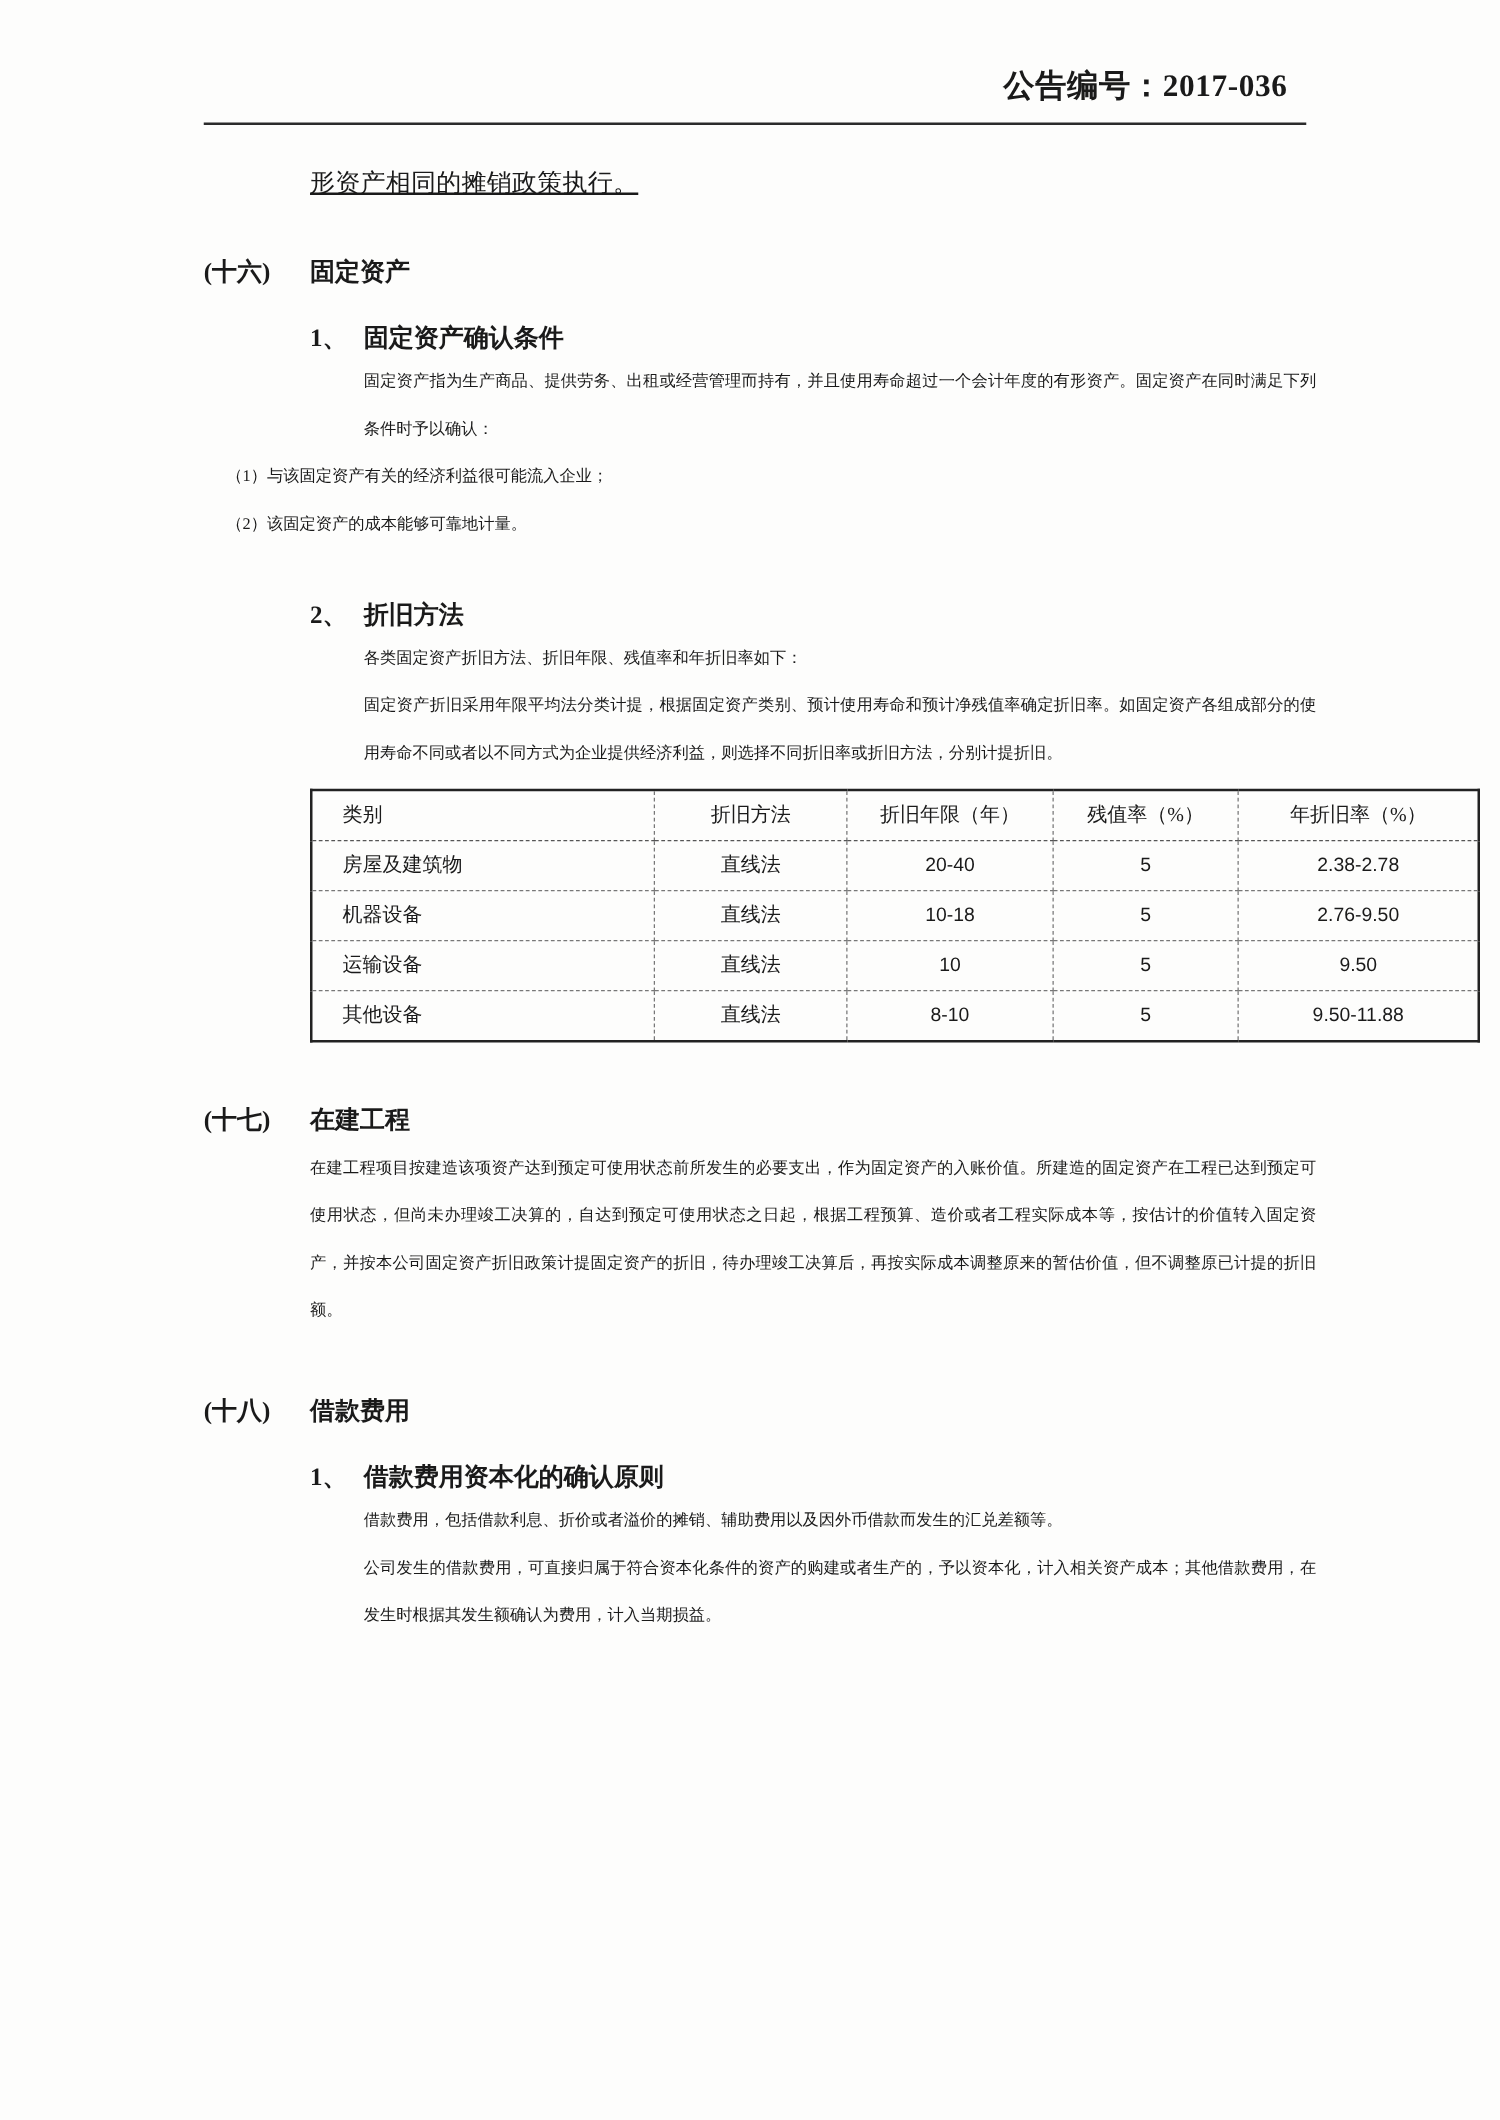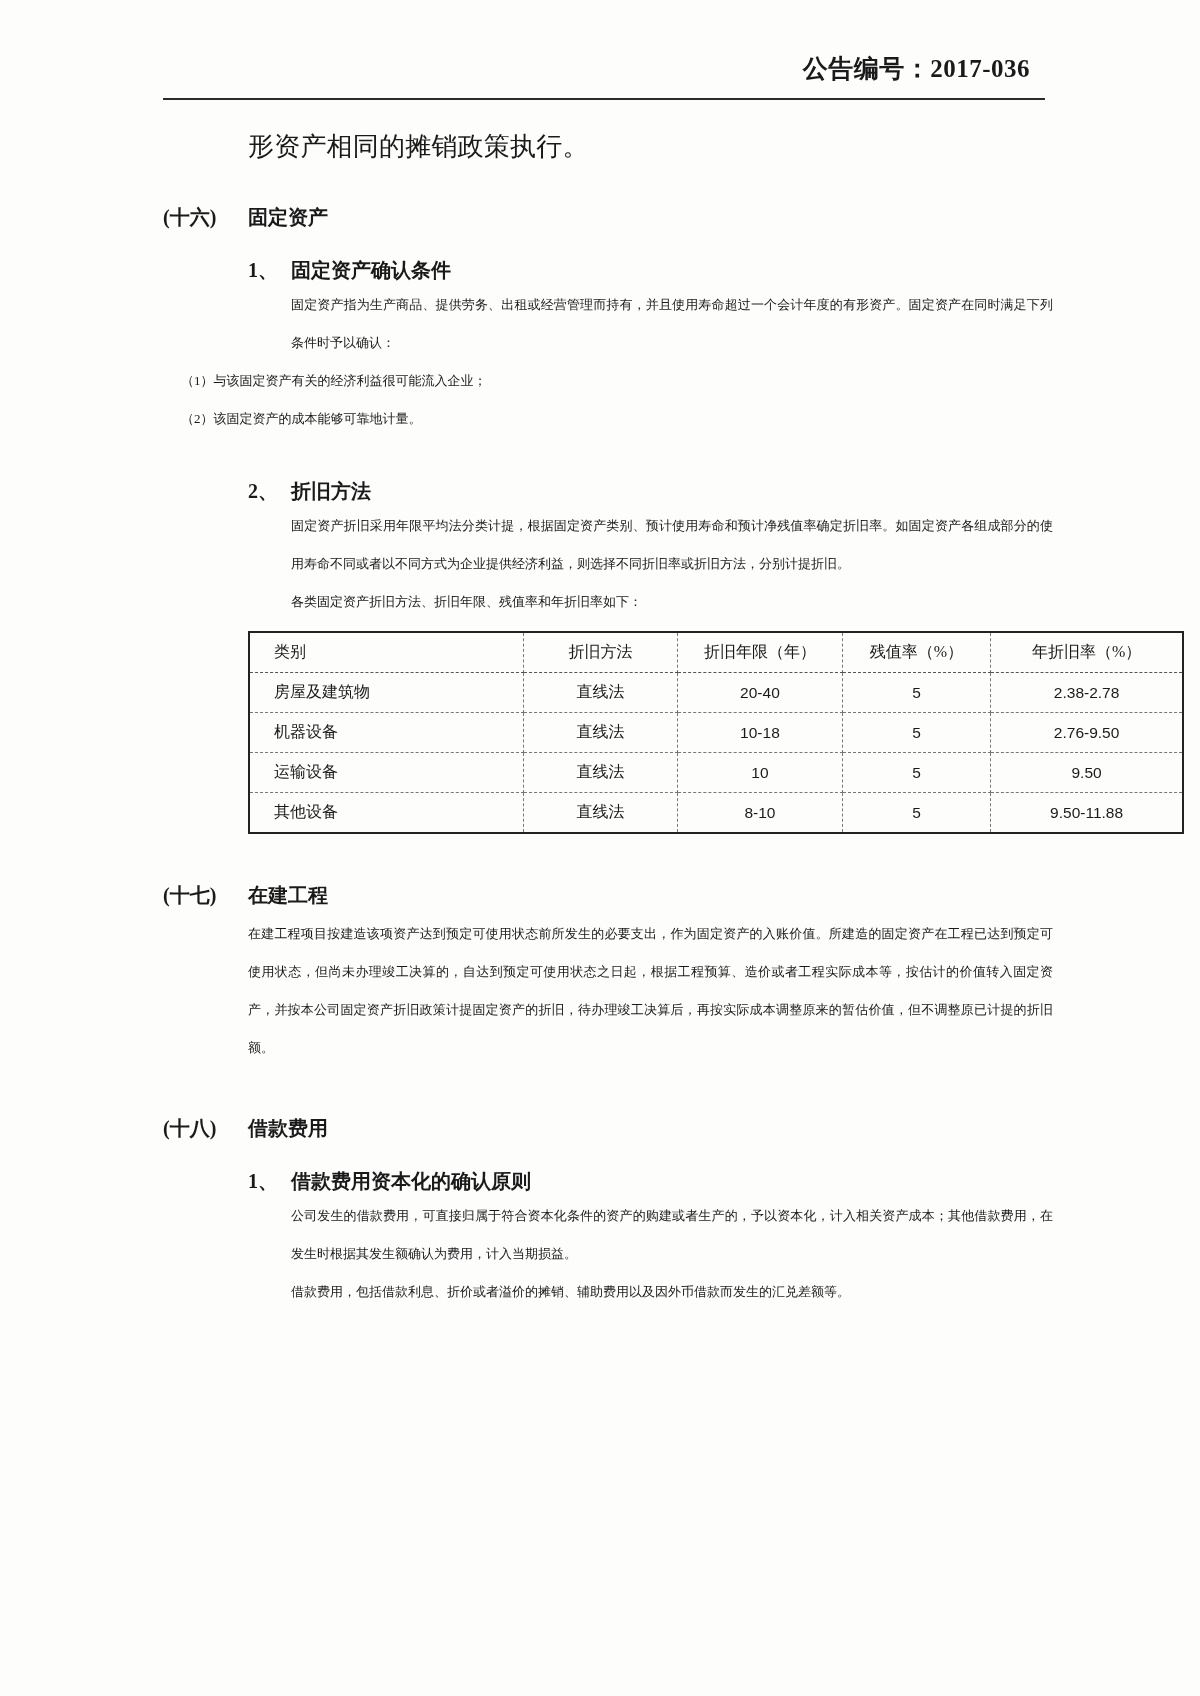--- a/index.html
+++ b/index.html
@@ -38,24 +38,25 @@
     height: 2px;
     background: #2b2b2b;
   }
   .content {
     position: absolute;
     top: 128px;
     left: 163px;
     width: 890px;
   }
   .para {
-    font-size: 26px;
+    font-size: 20px;
     line-height: 38px;
     text-align: justify;
     letter-spacing: 0.2px;
+    text-decoration: underline;
   }
   .indent-1 {
     margin-left: 85px;
   }
   .sec-head {
     display: flex;
     font-size: 20px;
     font-weight: bold;
     margin-top: 38px;
     margin-bottom: 6px;
@@ -152,22 +153,22 @@
       <span>固定资产确认条件</span>
     </div>
     <div class="body-block">固定资产指为生产商品、提供劳务、出租或经营管理而持有，并且使用寿命超过一个会计年度的有形资产。固定资产在同时满足下列条件时予以确认：</div>
     <div class="body-block list-line">（1）与该固定资产有关的经济利益很可能流入企业；</div>
     <div class="body-block list-line">（2）该固定资产的成本能够可靠地计量。</div>
 
     <div class="sub-head" style="margin-top:40px">
       <span class="sub-num">2、</span>
       <span>折旧方法</span>
     </div>
+    <div class="body-block">各类固定资产折旧方法、折旧年限、残值率和年折旧率如下：</div>
     <div class="body-block">固定资产折旧采用年限平均法分类计提，根据固定资产类别、预计使用寿命和预计净残值率确定折旧率。如固定资产各组成部分的使用寿命不同或者以不同方式为企业提供经济利益，则选择不同折旧率或折旧方法，分别计提折旧。</div>
-    <div class="body-block">各类固定资产折旧方法、折旧年限、残值率和年折旧率如下：</div>
 
     <table class="dep">
       <colgroup>
         <col class="c1">
           <col class="c2">
           <col class="c3">
           <col class="c4">
           <col class="c5">
       </colgroup>
       <thead>
@@ -219,17 +220,17 @@
 
     <div class="sec-head" style="margin-top:48px">
       <span class="sec-num">(十八)</span>
       <span>借款费用</span>
     </div>
 
     <div class="sub-head">
       <span class="sub-num">1、</span>
       <span>借款费用资本化的确认原则</span>
     </div>
+    <div class="body-block">借款费用，包括借款利息、折价或者溢价的摊销、辅助费用以及因外币借款而发生的汇兑差额等。</div>
     <div class="body-block">公司发生的借款费用，可直接归属于符合资本化条件的资产的购建或者生产的，予以资本化，计入相关资产成本；其他借款费用，在发生时根据其发生额确认为费用，计入当期损益。</div>
-    <div class="body-block">借款费用，包括借款利息、折价或者溢价的摊销、辅助费用以及因外币借款而发生的汇兑差额等。</div>
 
   </div>
 </div>
 
 </body></html>

